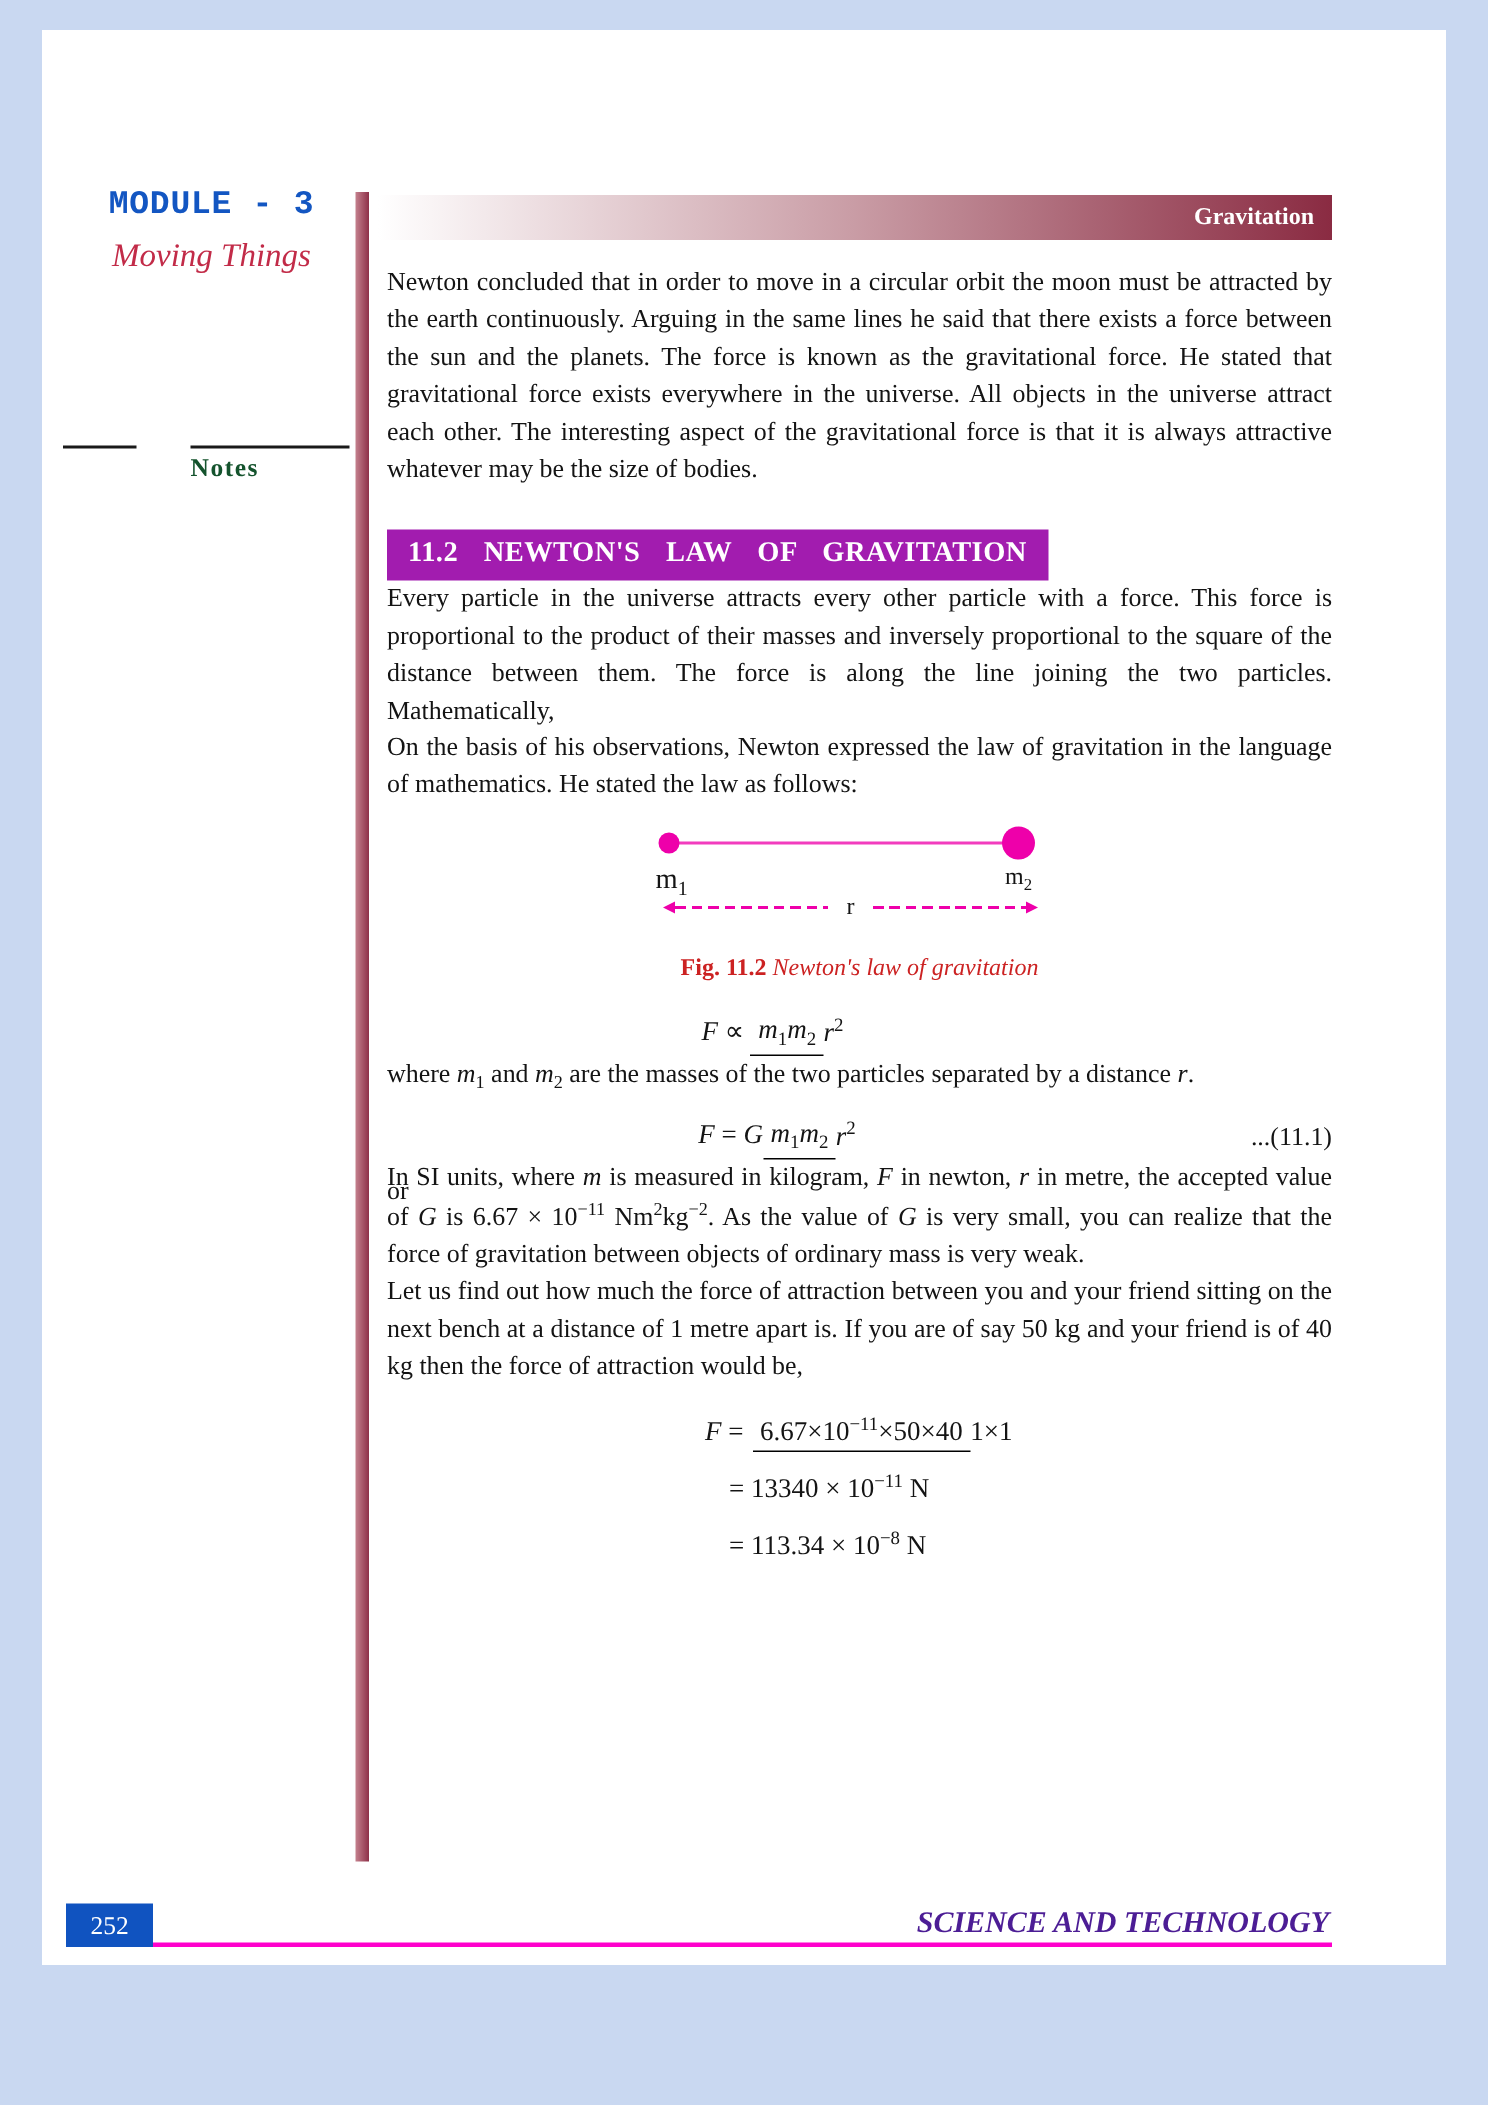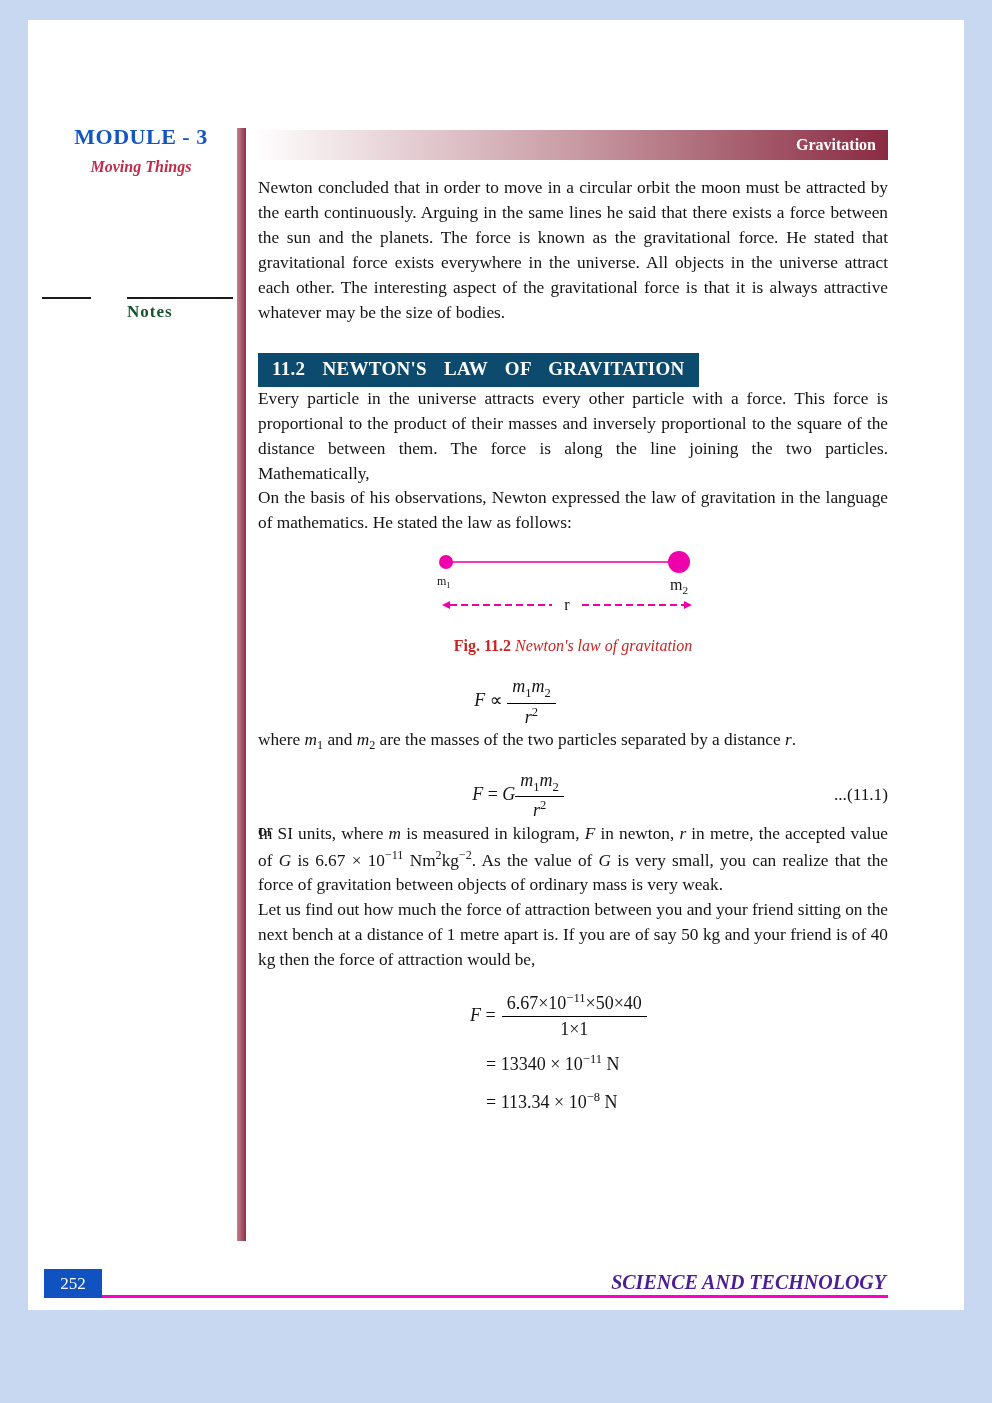--- a/index.html
+++ b/index.html
@@ -5,22 +5,22 @@
 <style>
   * { margin:0; padding:0; box-sizing:border-box; }
   html,body { background:#c9d8f1; }
   body { font-family:"Liberation Serif", serif; }
 
   .page { position:relative; width:992px; height:1403px; background:#c9d8f1; overflow:hidden; }
   .paper { position:absolute; left:28px; top:20px; width:936px; height:1290px; background:#ffffff; }
 
   
   .module { position:absolute; left:46px; top:124px; width:190px; text-align:center; }
-  .module-title { font-family:Liberation Serif, serif; font-weight:bold; font-size:22px; color:#1356c2; letter-spacing:0.5px; }
-  .module-sub { margin-top:8px; font-size:16px; font-weight:bold; font-style:italic; color:#c22b48; }
+  .module-title { font-family:Liberation Mono, monospace; font-weight:bold; font-size:22px; color:#1356c2; letter-spacing:0.5px; }
+  .module-sub { margin-top:8px; font-size:22px; font-weight:normal; font-style:italic; color:#c22b48; }
 
   .notes-rule-left  { position:absolute; left:42px;  top:297px; width:49px;  height:2px; background:#1a1a1a; }
   .notes-rule-right { position:absolute; left:127px; top:297px; width:106px; height:2px; background:#1a1a1a; }
   .notes-label { position:absolute; left:127px; top:302px; width:106px; 
                  font-weight:bold; font-size:17px; color:#14532d; letter-spacing:1px; }
 
   .vbar { position:absolute; left:237px; top:128px; width:9px; height:1113px;
           background:linear-gradient(to right,#c4818e,#8e3048); }
 
   
@@ -28,44 +28,44 @@
                 background:linear-gradient(to right,#ffffff 0%,#c99ca5 50%,#8a2b42 100%); }
   .header-badge { position:absolute; right:12px; top:0; line-height:30px; color:#ffffff;
                   font-weight:bold; font-size:16px; }
 
   
   .content { position:absolute; left:258px; top:176px; width:630px; font-size:17.3px;
              line-height:1.44; text-align:justify; color:#141414; }
   p.para { margin:0; }
   .mt14 { margin-top:14px; } .mt16 { margin-top:16px; }
 
-  .section-heading { display:inline-block; background:#0c4a6e; color:#ffffff; font-weight:bold;
+  .section-heading { display:inline-block; background:#a21caf; color:#ffffff; font-weight:bold;
                      font-size:19px; padding:2px 14px 4px; margin-top:28px; word-spacing:12px;
                      letter-spacing:0.3px; }
 
   
   .figure { position:relative; height:74px; margin-top:12px; }
   .fig-connector { position:absolute; left:190px; top:13px; width:230px; height:2px; background:#f23cbe; }
   .fig-dot-small { position:absolute; left:181px; top:7px;  width:14px; height:14px; border-radius:50%; background:#ee00aa; }
   .fig-dot-big   { position:absolute; left:410px; top:3px;  width:22px; height:22px; border-radius:50%; background:#ee00aa; }
-  .fig-m1 { position:absolute; left:179px; top:25px; font-size:12px; }
+  .fig-m1 { position:absolute; left:179px; top:25px; font-size:19px; }
   .fig-m2 { position:absolute; left:412px; top:25px; font-size:16px; }
   .fig-r-row { position:absolute; left:184px; top:49px; width:250px; display:flex; align-items:center; }
   .dash { height:2px; flex:1; background:repeating-linear-gradient(to right,#ee00aa 0 7px,transparent 7px 11px); }
   .arrow-l { width:0; height:0; border-top:4px solid transparent; border-bottom:4px solid transparent; border-right:8px solid #ee00aa; }
   .arrow-r { width:0; height:0; border-top:4px solid transparent; border-bottom:4px solid transparent; border-left:8px solid #ee00aa; }
   .fig-r-label { padding:0 12px; font-size:16px; line-height:1; }
 
   .fig-caption { text-align:center; margin-top:12px; font-size:16px; color:#cc2222; }
   .fig-caption .fig-label { font-weight:bold; }
   .fig-caption .fig-text { font-style:italic; }
 
   
   sup, sub { font-size:70%; }
-  .frac { display:inline-flex; flex-direction:column; vertical-align:middle; text-align:center; line-height:1.25;justify-content:flex-end; }
+  .frac { display:inline-flex; vertical-align:middle; text-align:center; line-height:1.25;justify-content:flex-end; }
   .frac .num { border-bottom:1.6px solid #000; padding:0 5px 1px; }
   .frac .den { padding-top:1px; }
 
   .formula-center { text-align:center; margin-top:18px; padding-right:116px; font-size:18px; }
 
   .eq-row { position:relative; margin-top:14px; font-size:18px; }
   .eq-or  { position:absolute; left:0; top:50%; transform:translateY(-50%); font-size:17.3px; font-style:normal;margin-top:36px; }
   .eq-no  { position:absolute; right:0; top:50%; transform:translateY(-50%); font-size:17.3px; }
   .eq-body { text-align:center; padding-right:110px; }
 

